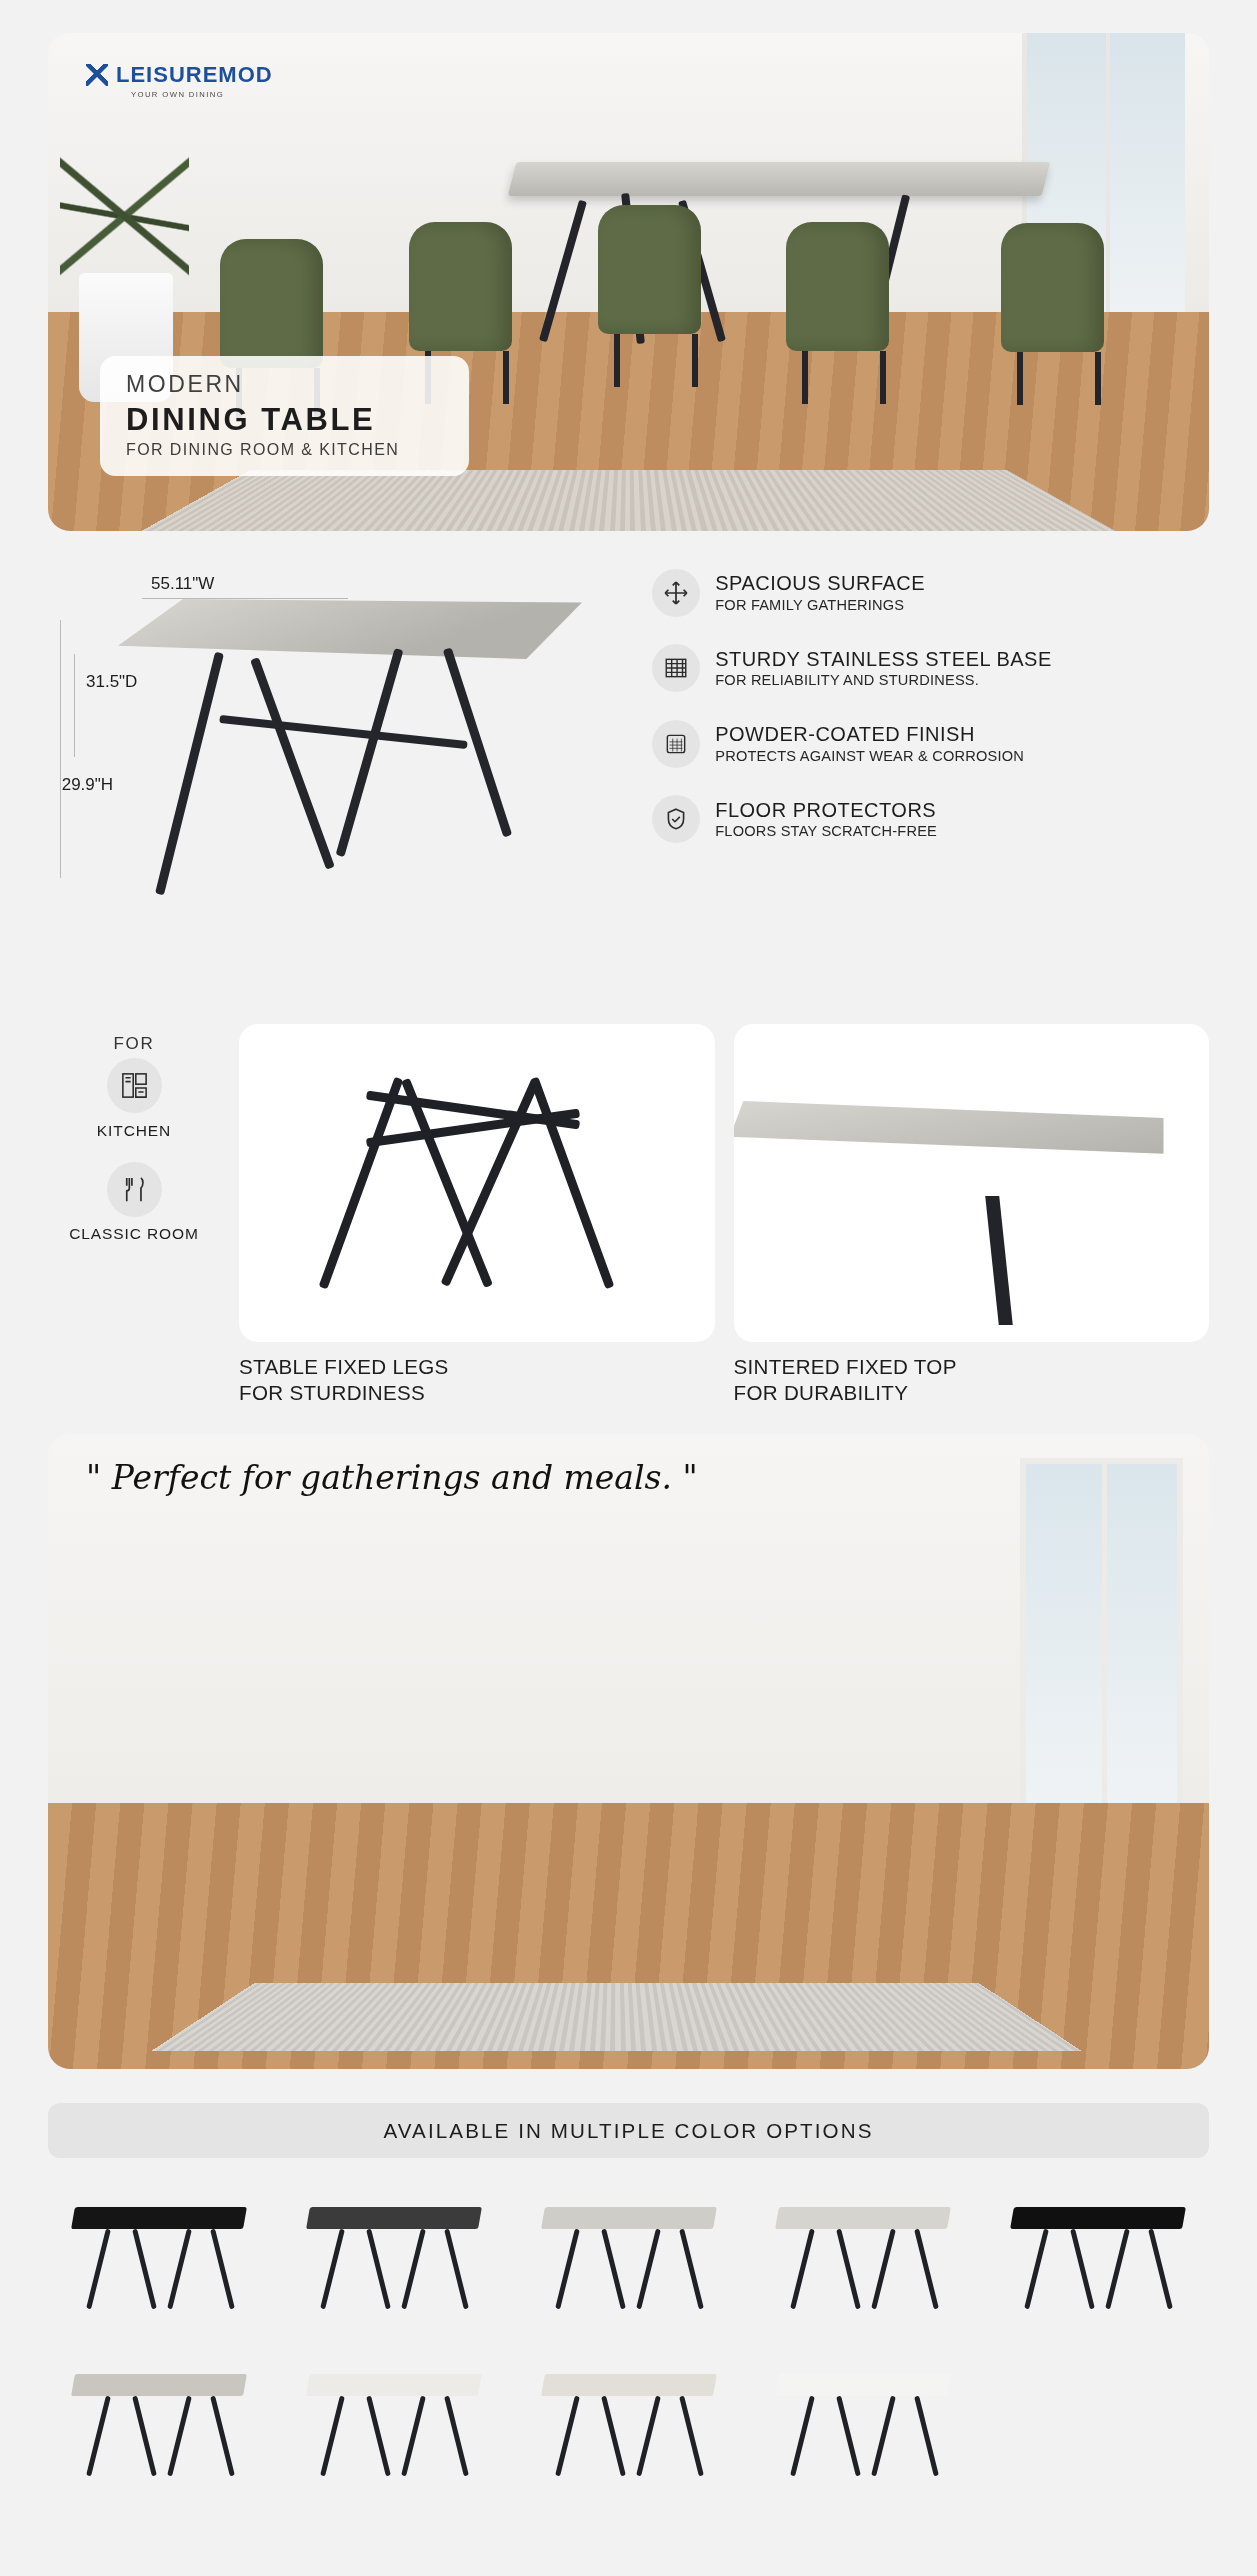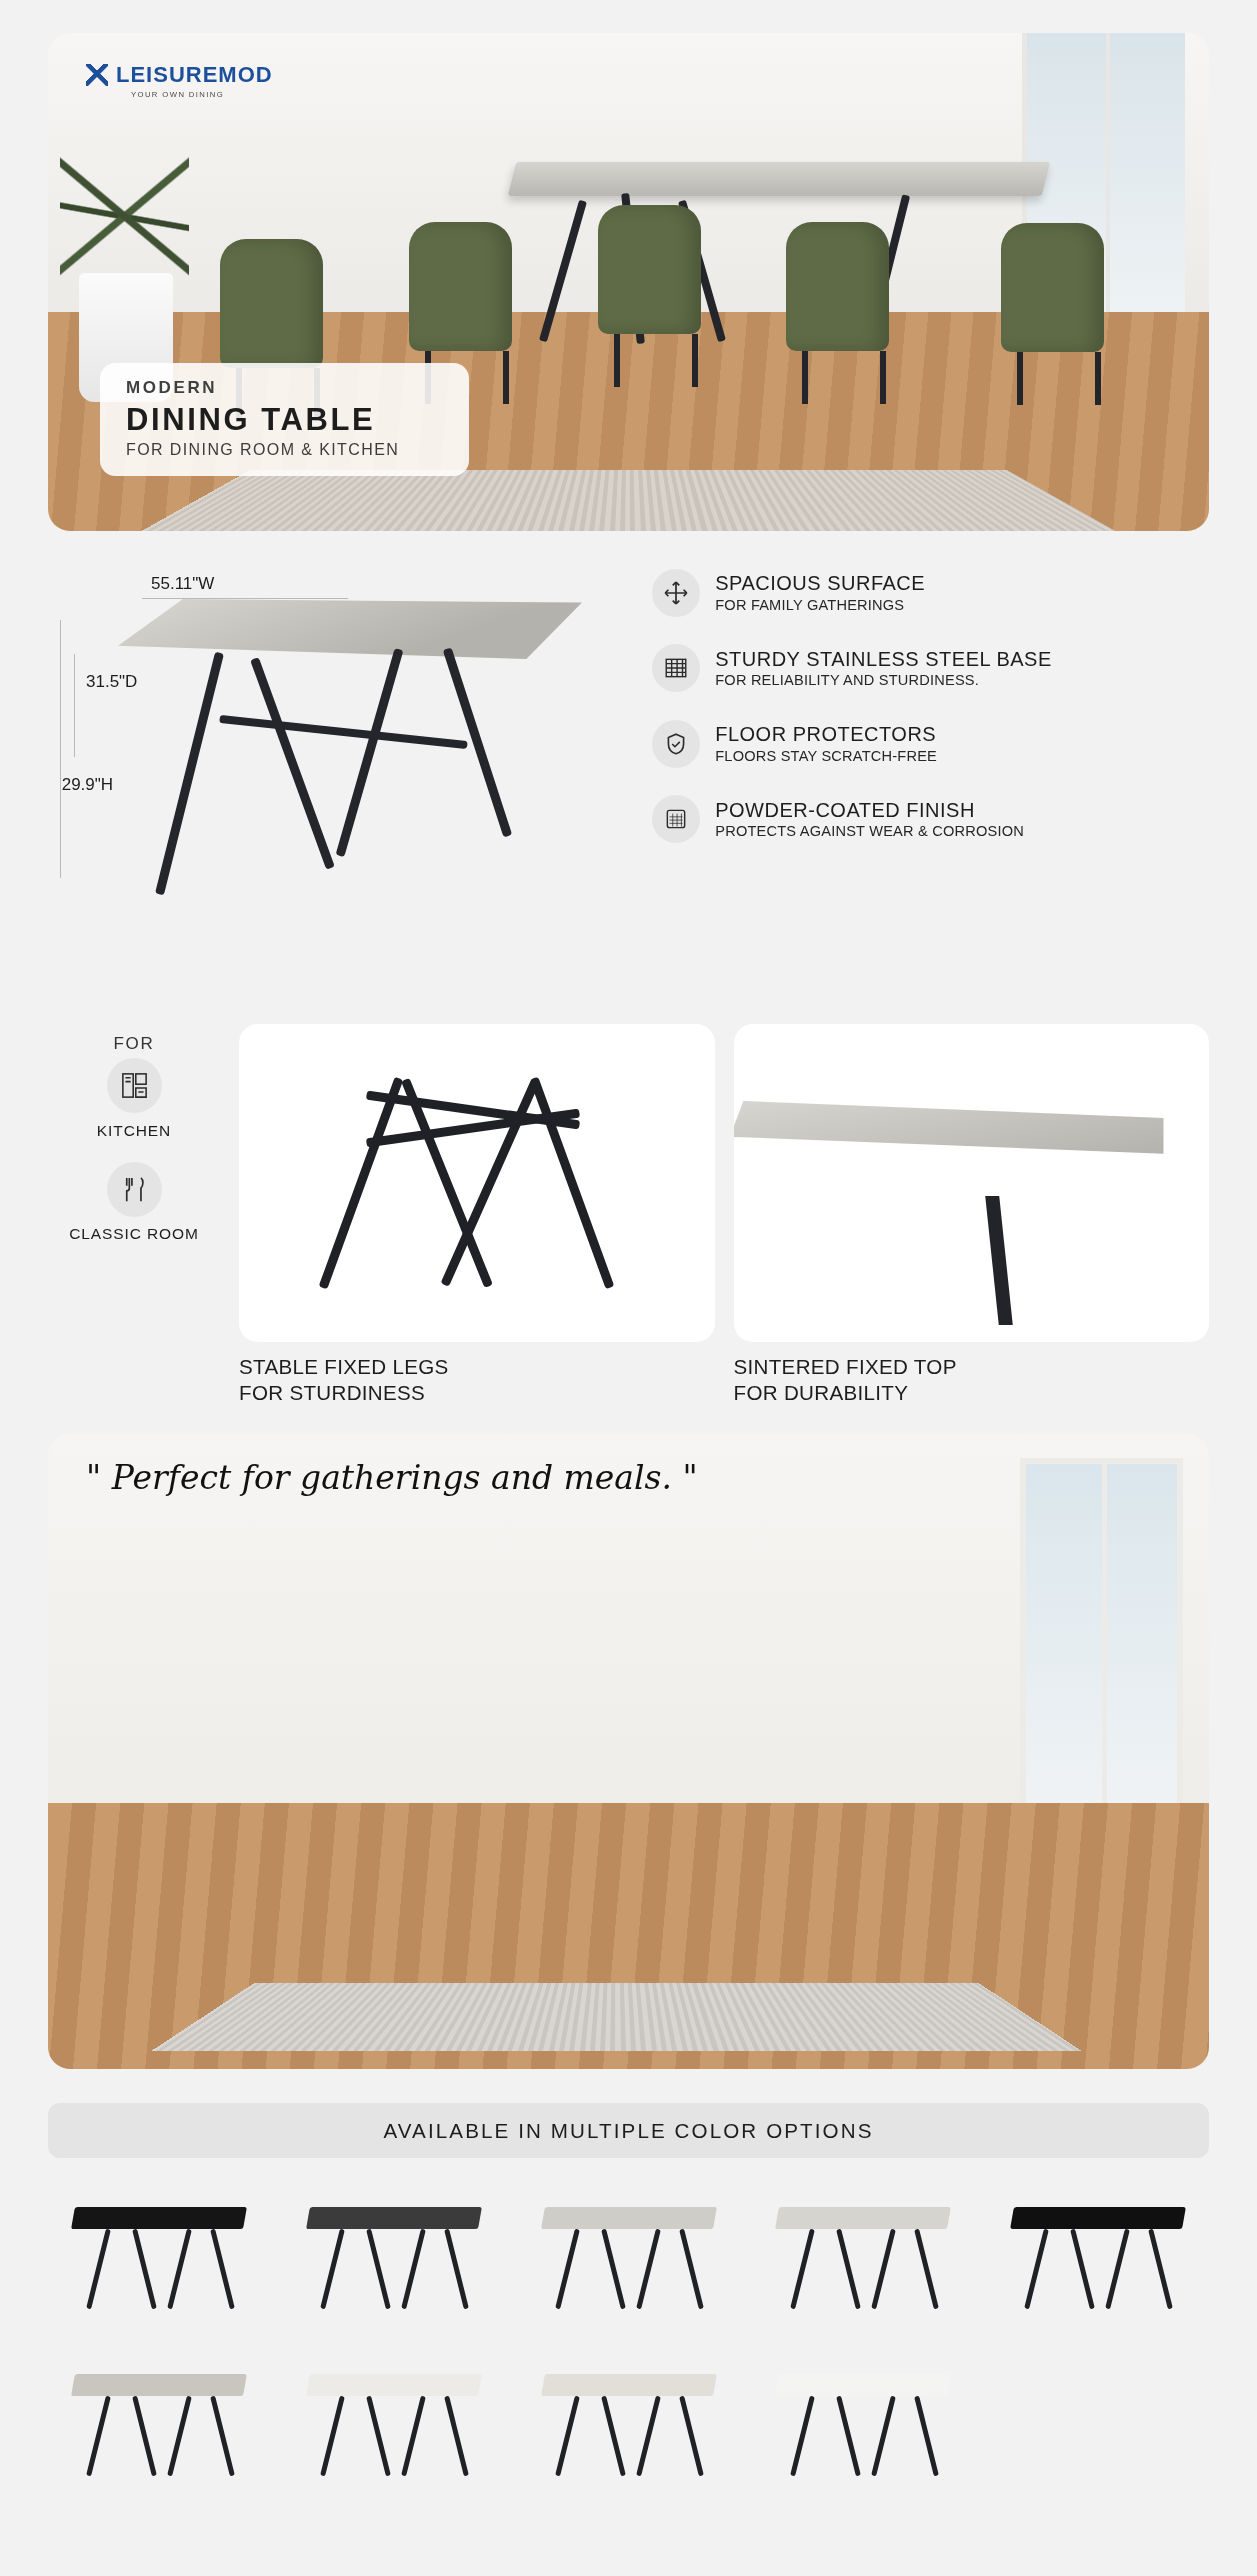--- a/index.html
+++ b/index.html
@@ -91,21 +91,21 @@
   .logo-text { font-size: 22px; font-weight: 700; letter-spacing: 1px; color: #1c4f9c; }
   .logo-tag { font-size: 7.7px; letter-spacing: 1.4px; color: #4a4a4a; margin-left: 45px; margin-top: 1.7px; }
 
   .hero-caption {
     position: absolute; left: 52px; bottom: 55px;
     background: rgba(255,255,255,.88);
     border-radius: 15.5px;
     padding: 15.5px 26px 17px 26px;
     min-width: 369px;
   }
-  .hero-caption .l1 { font-size: 17px; letter-spacing: 2.6px; color: #3f3f3f; font-weight: bold; }
+  .hero-caption .l1 { font-size: 23px; letter-spacing: 2.6px; color: #3f3f3f; }
   .hero-caption .l2 { font-size: 31px; font-weight: 700; letter-spacing: 2.6px; margin: 3.4px 0 3.4px; }
   .hero-caption .l3 { font-size: 16px; letter-spacing: 1.4px; color: #3c3c3c; }
 
   
   .specs { display: flex; margin-top: 29px; height: 447px; }
   .spec-img { width: 52%; position: relative; }
   .dim-top { position: absolute; left: 103px; top: 13.7px; font-size: 17px; }
   .dim-d  { position: absolute; left: 38px; top: 112px; font-size: 17px; }
   .dim-h  { position: absolute; left: 13.7px; top: 215px; font-size: 17px; }
   .dim-line { position:absolute; background:#b9b9b9; }
@@ -275,41 +275,41 @@
           </svg>
         </div>
         <div>
           <div class="feature-t">STURDY STAINLESS STEEL BASE</div>
           <div class="feature-s">FOR RELIABILITY AND STURDINESS.</div>
         </div>
       </div>
 
       <div class="feature">
         <div class="feature-ic">
+          <svg viewBox="0 0 24 24" fill="none" stroke="#2b2b2b" stroke-width="1.3">
+            <rect x="4" y="4" width="16" height="16" rx="2"></rect>
+            <path d="M6 10h12M6 13h12M6 16h12M9 7v12M13 7v12M17 7v12" stroke-width=".7"></path>
+          </svg>
+        </div>
+        <div>
+          <div class="feature-t">POWDER-COATED FINISH</div>
+          <div class="feature-s">PROTECTS AGAINST WEAR &amp; CORROSION</div>
+        </div>
+      </div>
+
+      <div class="feature">
+        <div class="feature-ic">
           <svg viewBox="0 0 24 24" fill="none" stroke="#2b2b2b" stroke-width="1.5">
             <path d="M12 3l7 3v6c0 5-3.5 8-7 9-3.5-1-7-4-7-9V6z"></path>
             <path d="M8.5 12l2.5 2.5 4.5-4.5"></path>
           </svg>
         </div>
         <div>
           <div class="feature-t">FLOOR PROTECTORS</div>
           <div class="feature-s">FLOORS STAY SCRATCH-FREE</div>
-        </div>
-      </div>
-
-      <div class="feature">
-        <div class="feature-ic">
-          <svg viewBox="0 0 24 24" fill="none" stroke="#2b2b2b" stroke-width="1.3">
-            <rect x="4" y="4" width="16" height="16" rx="2"></rect>
-            <path d="M6 10h12M6 13h12M6 16h12M9 7v12M13 7v12M17 7v12" stroke-width=".7"></path>
-          </svg>
-        </div>
-        <div>
-          <div class="feature-t">POWDER-COATED FINISH</div>
-          <div class="feature-s">PROTECTS AGAINST WEAR &amp; CORROSION</div>
         </div>
       </div>
 
     </div>
   </div>
 
   <div class="mid">
 
     <div class="for-col">
       <div class="for-lbl">FOR</div>

